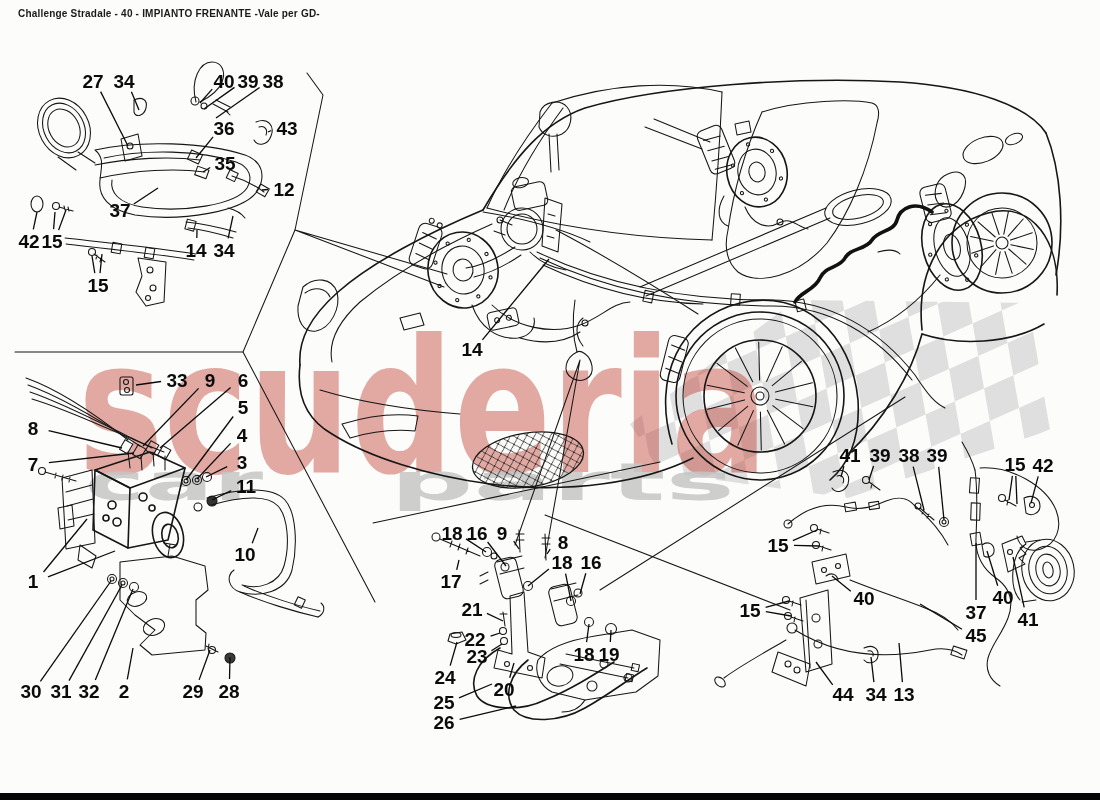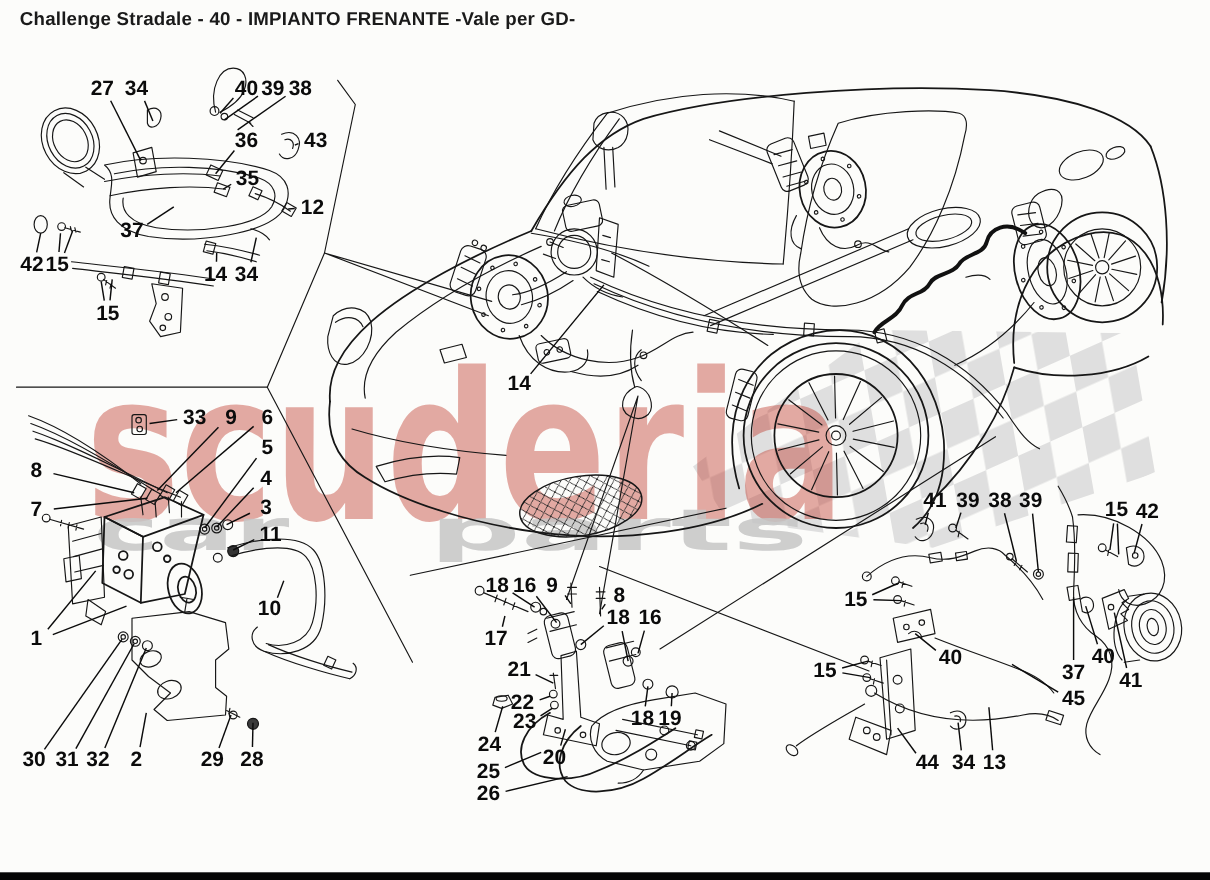--- a/index.html
+++ b/index.html
@@ -1,18 +1,18 @@
 <!DOCTYPE html>
 <html><head>
 <meta charset="utf-8">
 <style>
   html,body{margin:0;padding:0;background:#e8e8e8;}
   .page{position:relative;width:1100px;height:800px;background:#fcfcfa;overflow:hidden;
         font-family:"Liberation Sans",sans-serif;}
-  .title{position:absolute;left:18px;top:8px;font-size:17px;font-weight:bold;
+  .title{position:absolute;left:18px;top:8px;font-size:10px;font-weight:bold;
          color:#1a1a1a;letter-spacing:.2px;white-space:pre;}
   .bottom-bar{position:absolute;left:0;top:793px;width:1100px;height:7px;background:#050505;}
   svg{position:absolute;left:0;top:0;}
   .ln{fill:none;stroke:#161616;stroke-width:1.6;stroke-linecap:round;stroke-linejoin:round;}
   .ln2{fill:none;stroke:#161616;stroke-width:1.05;stroke-linecap:round;stroke-linejoin:round;}
   .lnb{fill:none;stroke:#111;stroke-width:3.6;stroke-linecap:round;stroke-linejoin:round;}
   .leader{stroke:#0b0b0b;stroke-width:1.3;fill:none;}
   .callout-num{font-family:"Liberation Sans",sans-serif;font-size:19px;font-weight:bold;
                fill:#0b0b0b;text-anchor:middle;dominant-baseline:central;}
   .wm-big{font-family:"DejaVu Sans",sans-serif;font-weight:bold;font-size:186px;opacity:.42;}

